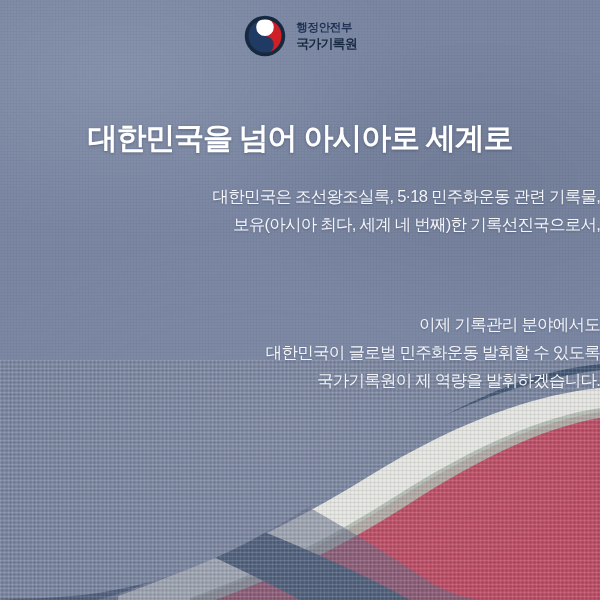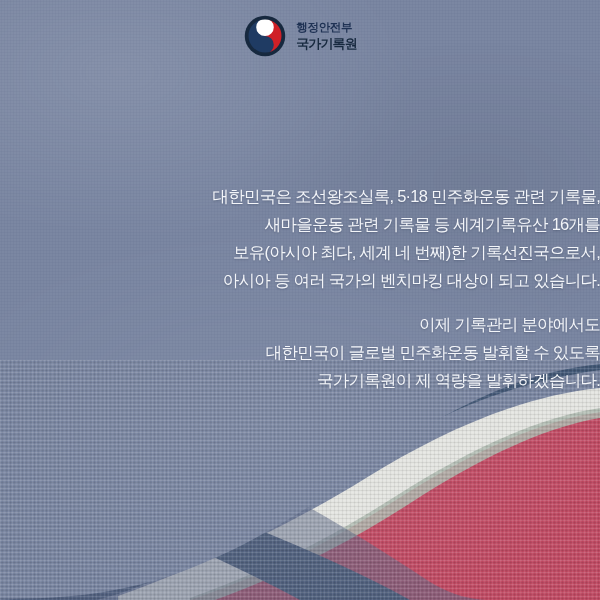--- a/index.html
+++ b/index.html
@@ -174,26 +174,25 @@
       <path d="M50,10 A40,40 0 0,1 50,90 A20,20 0 0,1 50,50 A20,20 0 0,0 50,10 Z" fill="#cf2027"></path>
       <path d="M50,90 A40,40 0 0,1 50,10 A20,20 0 0,0 50,50 A20,20 0 0,1 50,90 Z" fill="#1f3b63"></path>
       <circle cx="50" cy="50" r="40" fill="none" stroke="#17293f" stroke-width="5"></circle>
     </svg>
     <div class="logo-text">
       <div class="logo-ministry">행정안전부</div>
       <div class="logo-agency">국가기록원</div>
     </div>
   </div>
 
+  <div class="headline">대한민국을 넘어 아시아로 세계로</div>
 
   <div class="body-block" id="para1">
     <p>대한민국은 조선왕조실록, 5·18 민주화운동 관련 기록물,</p>
-    <p>새마을운동 관련 기록물 등 세계기록유산 16개를</p>
     <p>보유(아시아 최다, 세계 네 번째)한 기록선진국으로서,</p>
-    <p>아시아 등 여러 국가의 벤치마킹 대상이 되고 있습니다.</p>
   </div>
 
   <div class="body-block" id="para2">
     <p>이제 기록관리 분야에서도</p>
     <p>대한민국이 글로벌 민주화운동 발휘할 수 있도록</p>
     <p>국가기록원이 제 역량을 발휘하겠습니다.</p>
   </div>
 
 </div>
 

